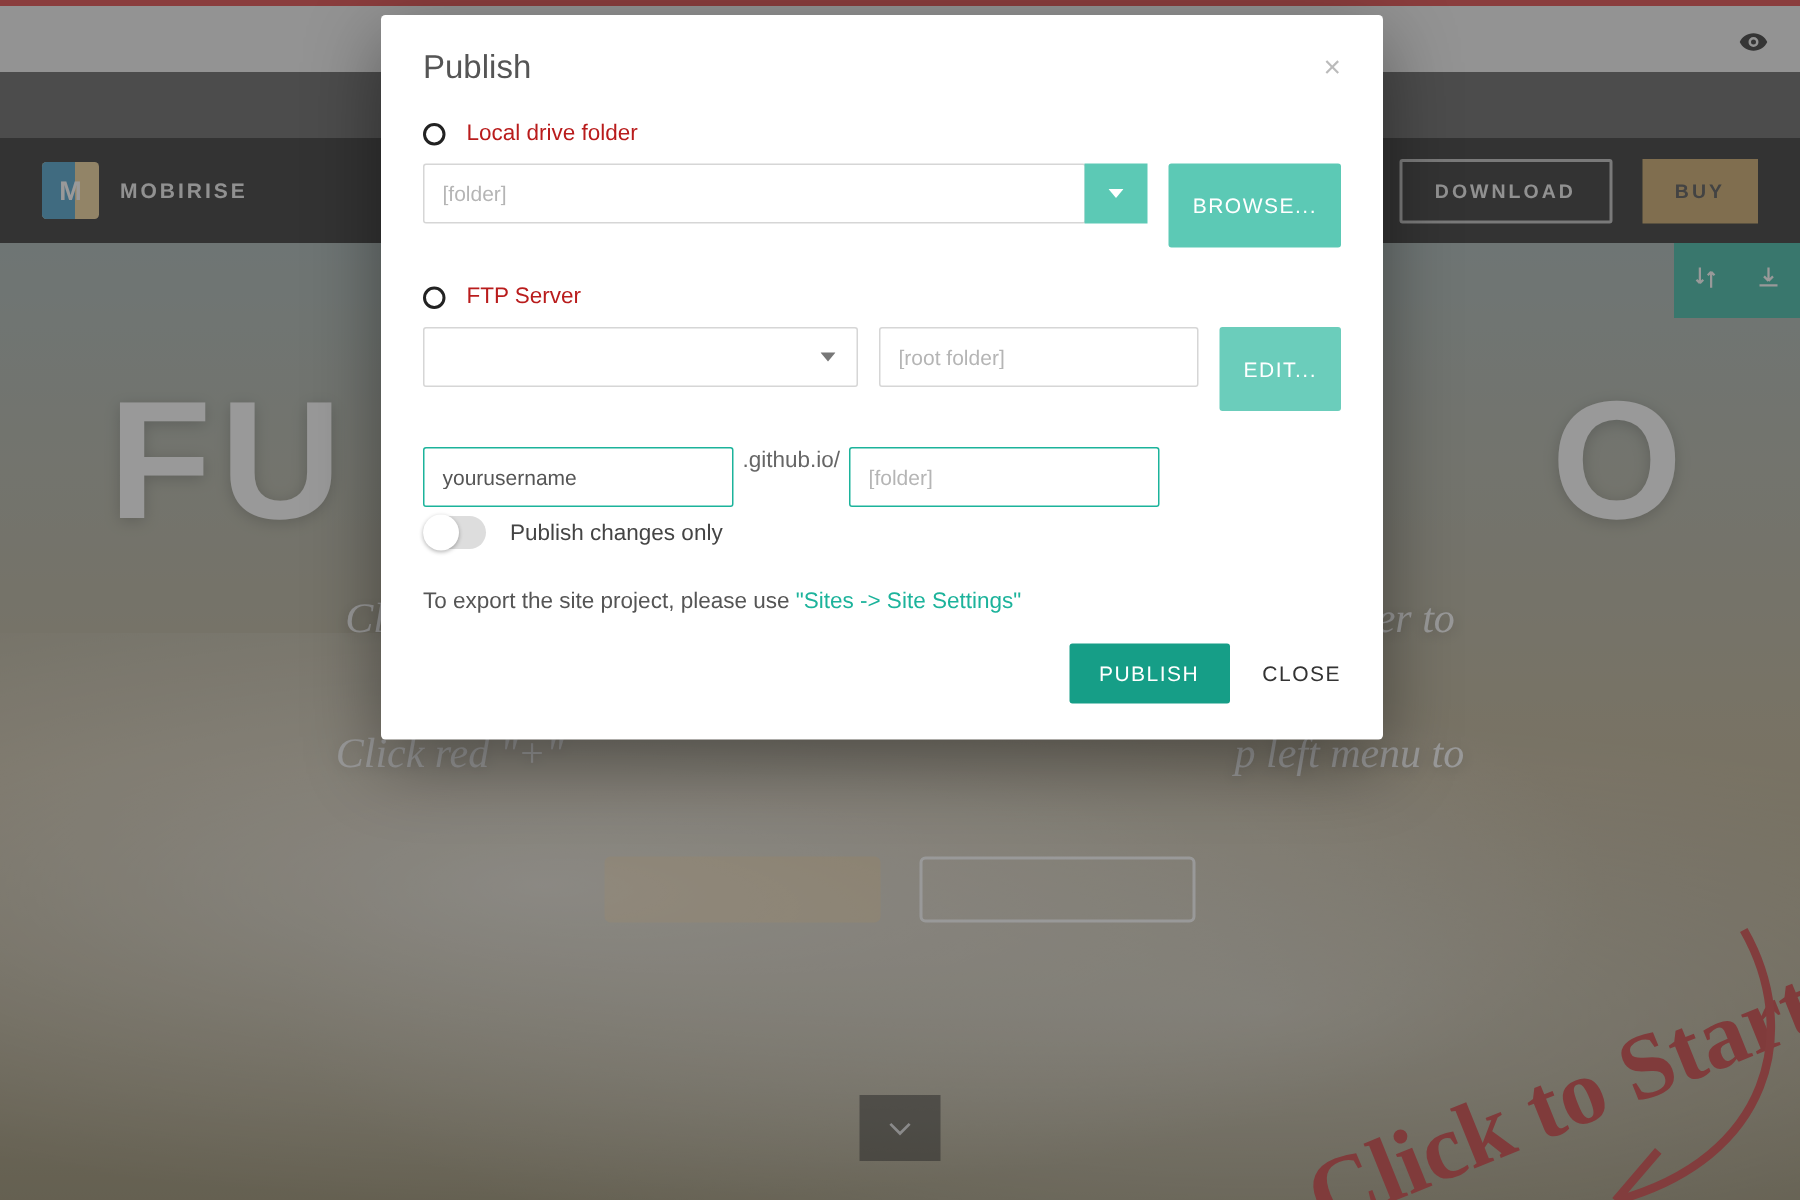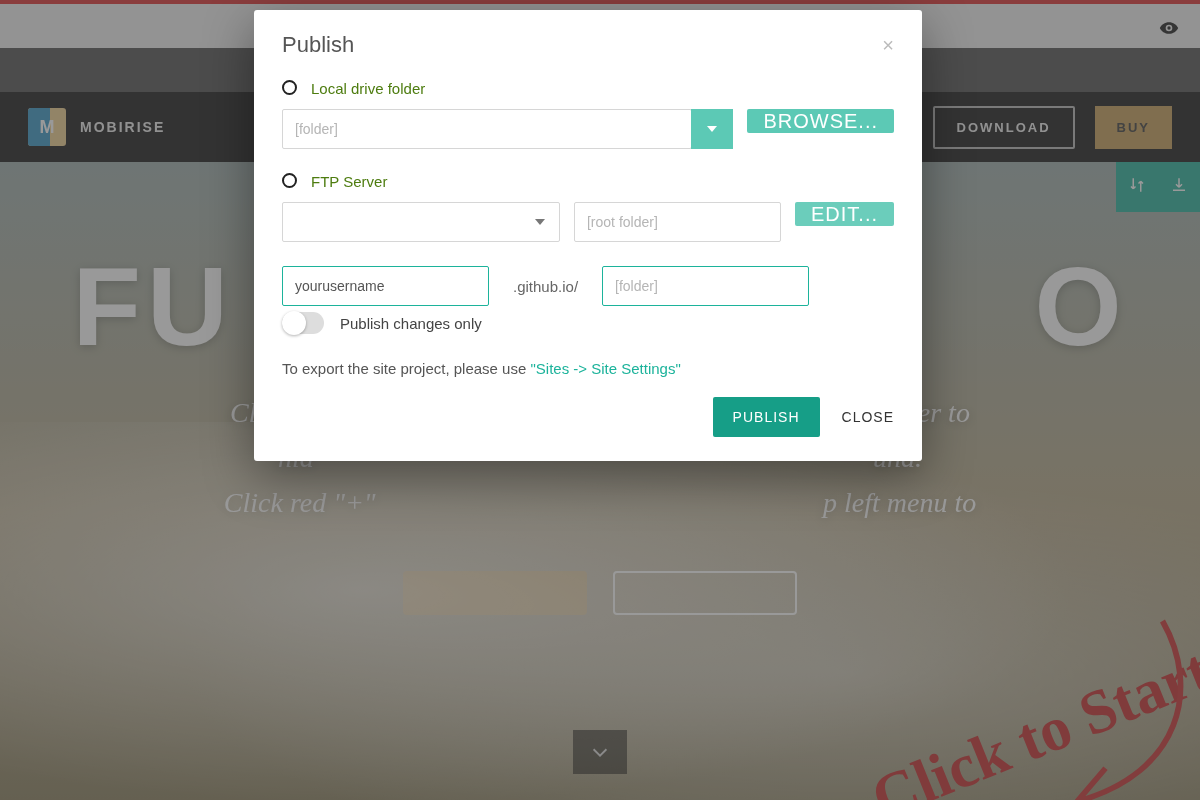--- a/index.html
+++ b/index.html
@@ -47,37 +47,37 @@
 
   
   .overlay { position: absolute; inset: 0; background: rgba(70,70,70,0.55); z-index: 5; }
 
   
   .modal { position: absolute; top: 10px; left: 254px; width: 668px; background: #fff; z-index: 10; border-radius: 3px; box-shadow: 0 15px 50px rgba(0,0,0,0.4); padding: 22px 28px 24px 28px; color: #333; }
   .modal-header { display: flex; align-items: center; margin-bottom: 22px; }
   .modal-title { font-size: 22px; color: #555; font-weight: 400; }
   .modal-close { margin-left: auto; color: #bbb; font-size: 20px; cursor: pointer; }
 
-  .option { display: flex; align-items: flex-start; gap: 14px; margin-bottom: 12px; color: #4d7c0f; font-size: 15px; }
+  .option { display: flex; align-items: flex-end; gap: 14px; margin-bottom: 12px; color: #b91c1c; font-size: 15px; }
   .radio { width: 15px; height: 15px; border: 2px solid #222; border-radius: 50%; display: inline-flex; align-items: center; justify-content: center; }
   .radio.selected { border-color: #1cb39b; }
   .radio.selected::after { content: ""; width: 7px; height: 7px; background: #1cb39b; border-radius: 50%; }
 
   .row { display: flex; gap: 14px; margin-bottom: 24px; }
   .input-group { flex: 1; display: flex; }
   .text-input { flex: 1; border: 1px solid #d6d6d6; height: 40px; padding: 0 12px; font-size: 14px; color: #555; border-radius: 2px; }
   .text-input::placeholder { color: #b5b5b5; }
   .addon-btn { width: 42px; height: 40px; background: #5cc9b5; display: flex; align-items: center; justify-content: center; margin-left: -1px; }
   .addon-btn svg { width: 10px; height: 10px; fill: #fff; }
-  .teal-btn { background: #5cc9b5; color: #fff; height: 24px; padding: 10px 16px; font-size: 20px; letter-spacing: 1px; display: flex; align-items: center; border-radius: 2px; }
+  .teal-btn { background: #5cc9b5; color: #fff; height: 56px; padding: 10px 16px; font-size: 14px; letter-spacing: 1px; display: flex; align-items: center; border-radius: 2px; }
 
   .select-box { border: 1px solid #d6d6d6; height: 40px; width: 290px; display: flex; align-items: center; justify-content: flex-end; padding-right: 14px; border-radius: 2px; }
   .select-box svg { width: 10px; height: 10px; fill: #777; }
 
-  .github-row { display: flex; align-items: center; gap: 24px; margin-bottom: 6px; }
+  .github-row { display: flex; gap: 6px; margin-bottom: 6px; }
   .github-row .text-input { flex: 0 0 176px; border-color: #1cb39b; }
   .gh-domain { color: #666; font-size: 15px; }
   .gh-folder { flex: 0 0 176px; }
   .help-text { color: #555; font-size: 15px; margin-bottom: 20px; }
   .link { color: #1cb39b; }
 
   .toggle-row { display: flex; align-items: center; gap: 16px; margin-bottom: 26px; }
   .switch { width: 42px; height: 22px; background: #ddd; border-radius: 12px; position: relative; }
   .switch-knob { position: absolute; left: 0; top: -1px; width: 24px; height: 24px; background: #fff; border-radius: 50%; box-shadow: 0 1px 3px rgba(0,0,0,0.3); }
   .toggle-row span { color: #444; font-size: 15px; }

